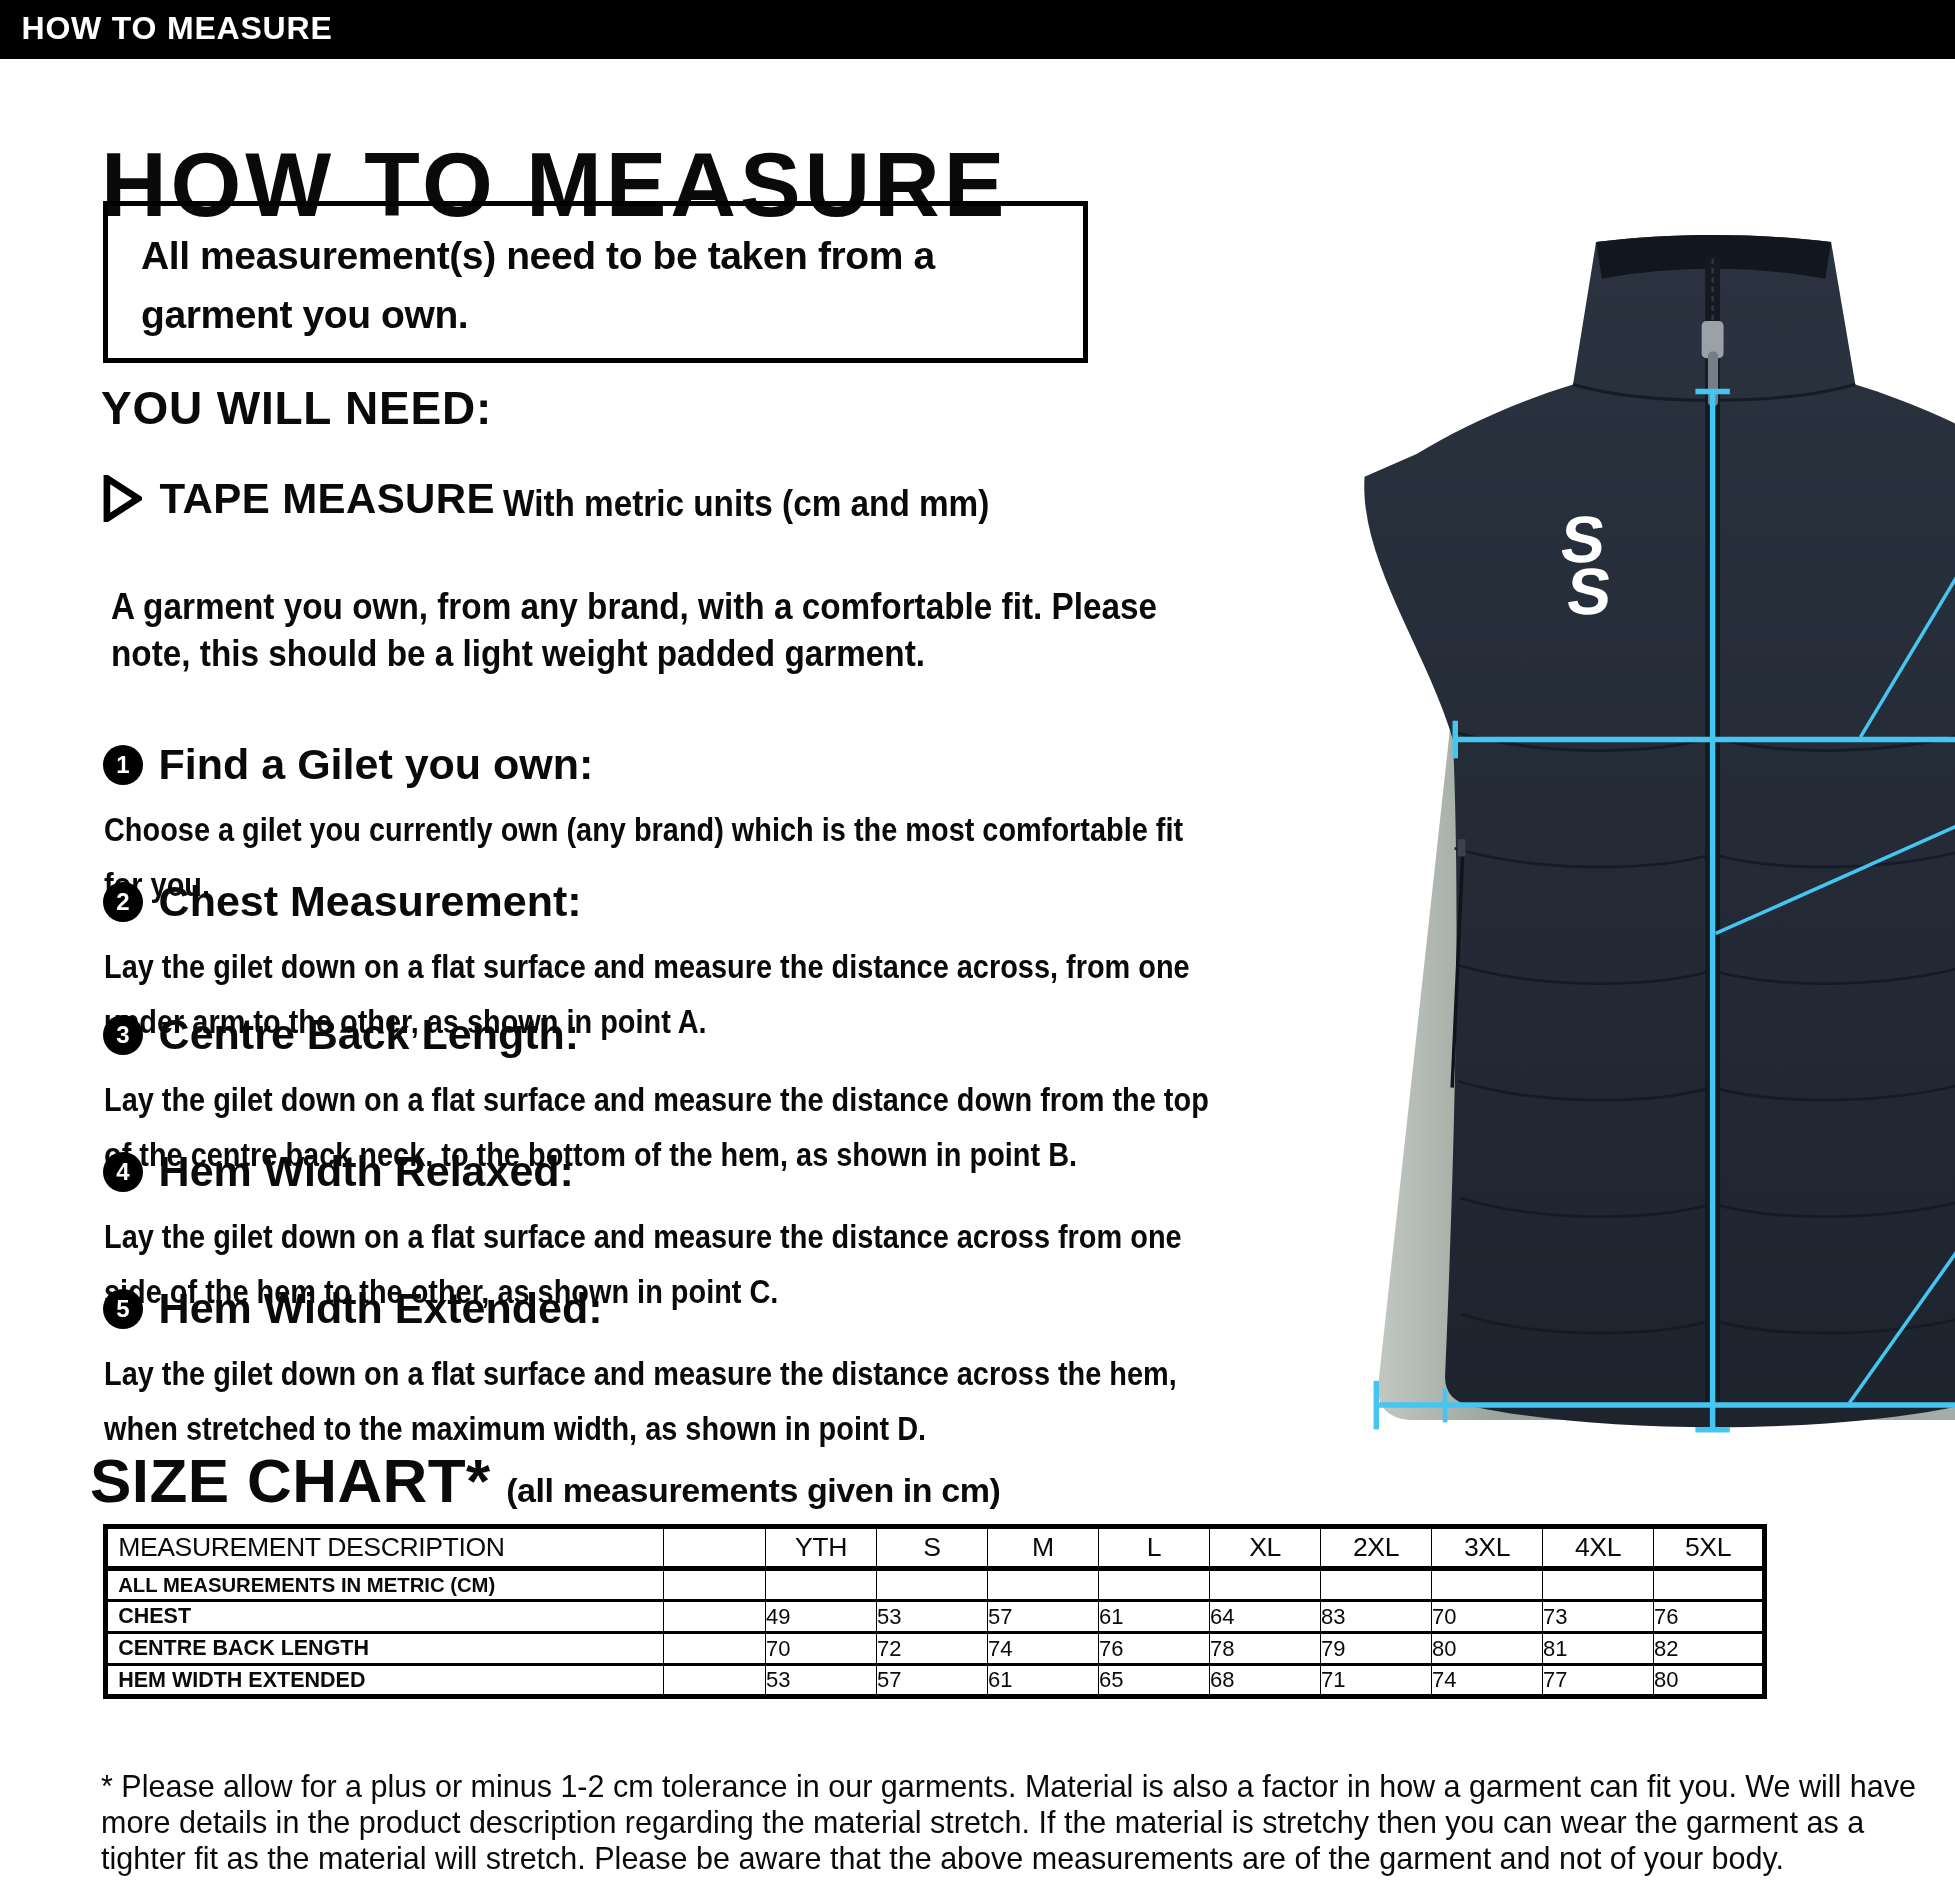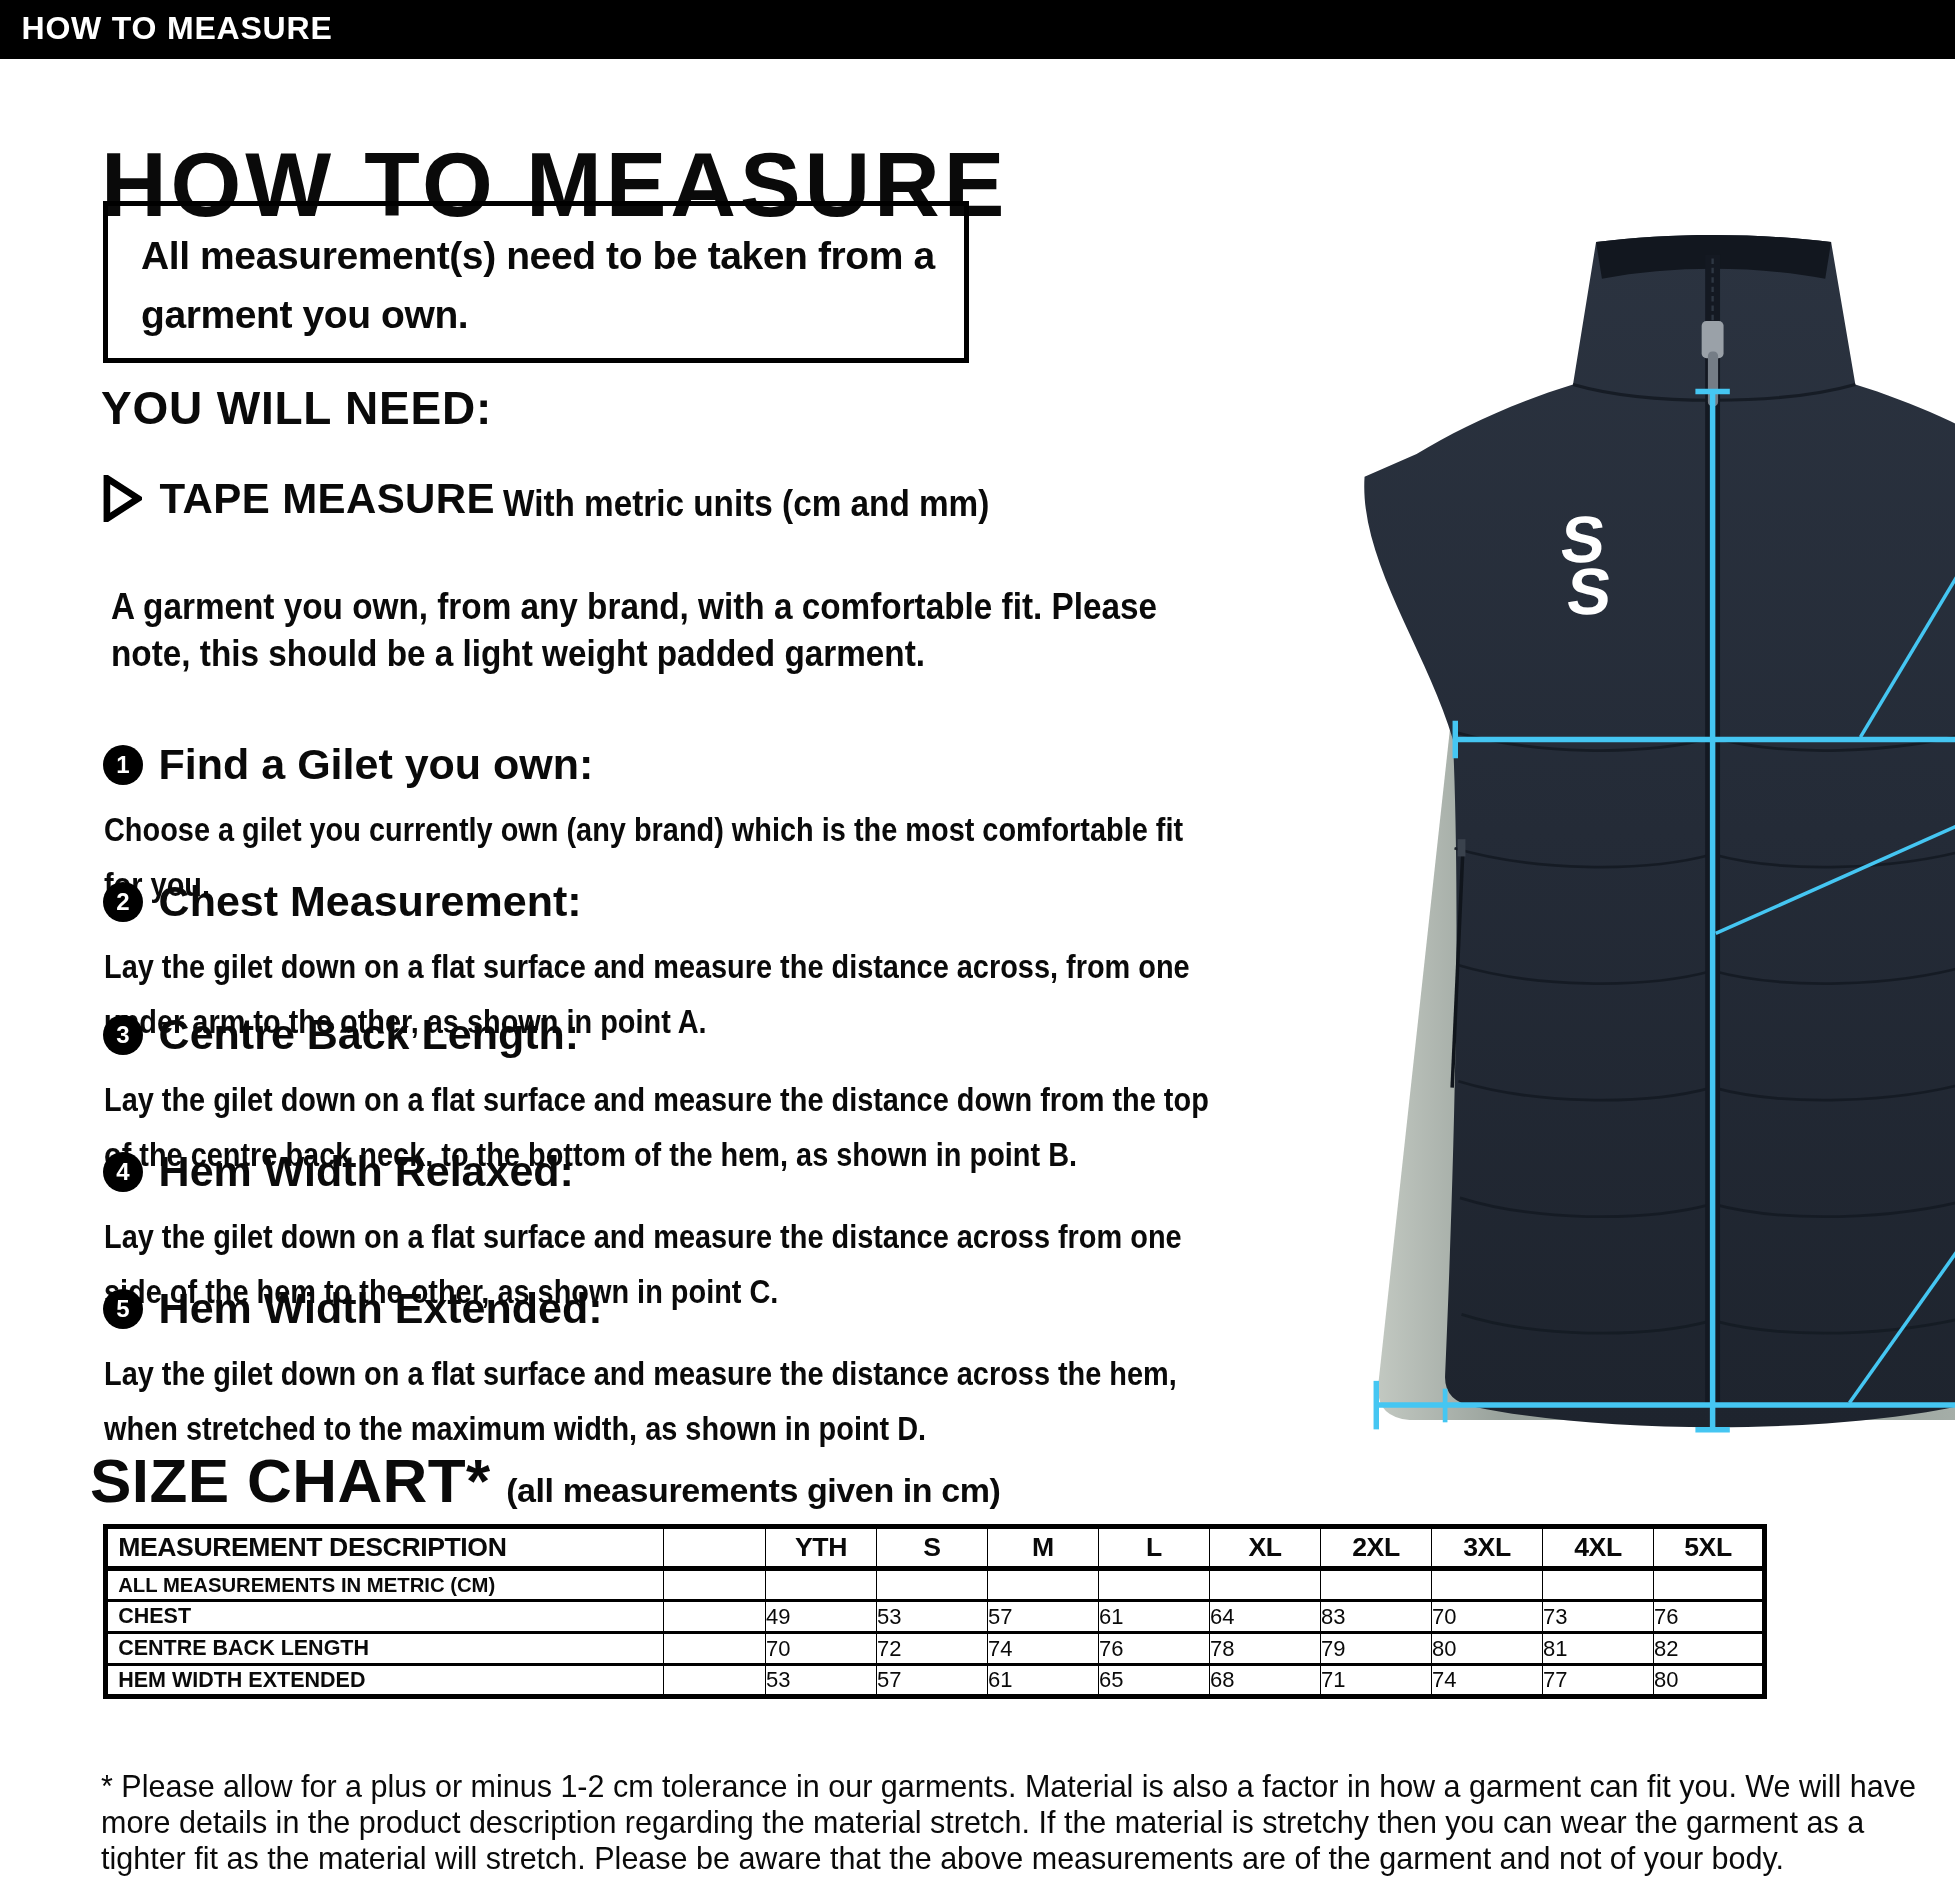--- a/index.html
+++ b/index.html
@@ -7,21 +7,21 @@
     width:2309px;height:1881px;position:relative;background:#ffffff;
     font-family:"Liberation Sans",sans-serif;color:#0a0a0a;overflow:hidden;
   }
   
   .topbar{position:absolute;left:0;top:0;width:2309px;height:59px;background:#000;}
   .topbar-title{position:absolute;left:21.5px;top:0;line-height:57px;color:#fff;
     font-size:32px;font-weight:bold;letter-spacing:0.8px;}
   
   .page-title{position:absolute;left:101px;top:78px;font-size:91px;font-weight:bold;
     letter-spacing:3.9px;line-height:1;white-space:nowrap;}
-  .notice-box{position:absolute;left:103px;top:201px;width:866px;height:162px;box-sizing:border-box;
+  .notice-box{position:absolute;left:103px;top:201px;width:985px;height:162px;box-sizing:border-box;
     border:5.5px solid #000;padding:20.3px 15.6px 0 33px;}
   .notice-text{font-size:39px;font-weight:bold;line-height:59px;white-space:pre-line;letter-spacing:-0.4px;}
   
   .ywn-heading{position:absolute;left:101px;top:381px;font-size:46px;font-weight:bold;letter-spacing:0.8px;}
   .need{position:absolute;left:103px;display:flex;flex-direction:row;}
   .need.tape{top:471px;}
   .need.gilet{top:574px;}
   .need-row{display:flex;align-items:center;gap:17.6px;}
   .tri-icon{width:39px;height:47px;flex:0 0 auto;}
   .need-label{font-size:42px;font-weight:bold;letter-spacing:0.4px;}
@@ -38,21 +38,21 @@
   .step-body{margin:13.3px 0 0 0.8px;font-size:34px;font-weight:bold;line-height:55px;
     white-space:pre-line;transform:scaleX(.85);transform-origin:0 0;width:1721px;letter-spacing:0px;}
   
   .sc-heading{position:absolute;left:90px;top:1445px;white-space:nowrap;}
   .sc-big{font-size:62px;font-weight:bold;letter-spacing:0.4px;}
   .sc-sub{font-size:34px;font-weight:bold;margin-left:15.6px;letter-spacing:-0.4px;}
   table.size{position:absolute;left:103px;top:1524px;border-collapse:collapse;table-layout:fixed;
     width:1663px;border:5.1px solid #000;}
   table.size th,table.size td{border:1.6px solid #000;overflow:hidden;box-sizing:border-box;
     padding:0;vertical-align:middle;}
-  table.size thead th{border-bottom:5.1px solid #000;height:42px;font-size:26.6px;font-weight:bold;
+  table.size thead th{border-bottom:5.1px solid #000;height:42px;font-size:26.6px;font-weight:normal;
     text-align:center;letter-spacing:-0.4px;}
   table.size thead th.desc,table.size td.desc{text-align:left;padding-left:10.2px;}
   table.size tbody td{border-top:3.9px solid #000;border-bottom:3.9px solid #000;height:32px;}
   tr.noterow td{font-size:20.3px;font-weight:bold;height:28px;}
   td.rowlabel{font-size:21.5px;font-weight:bold;}
   td.val{font-size:22px;text-align:left;padding-right:19px !important;}
   
   .footnote{position:absolute;left:101px;top:1768px;width:2182px;font-size:30.5px;
     line-height:36px;white-space:pre-line;letter-spacing:0px;}
   

